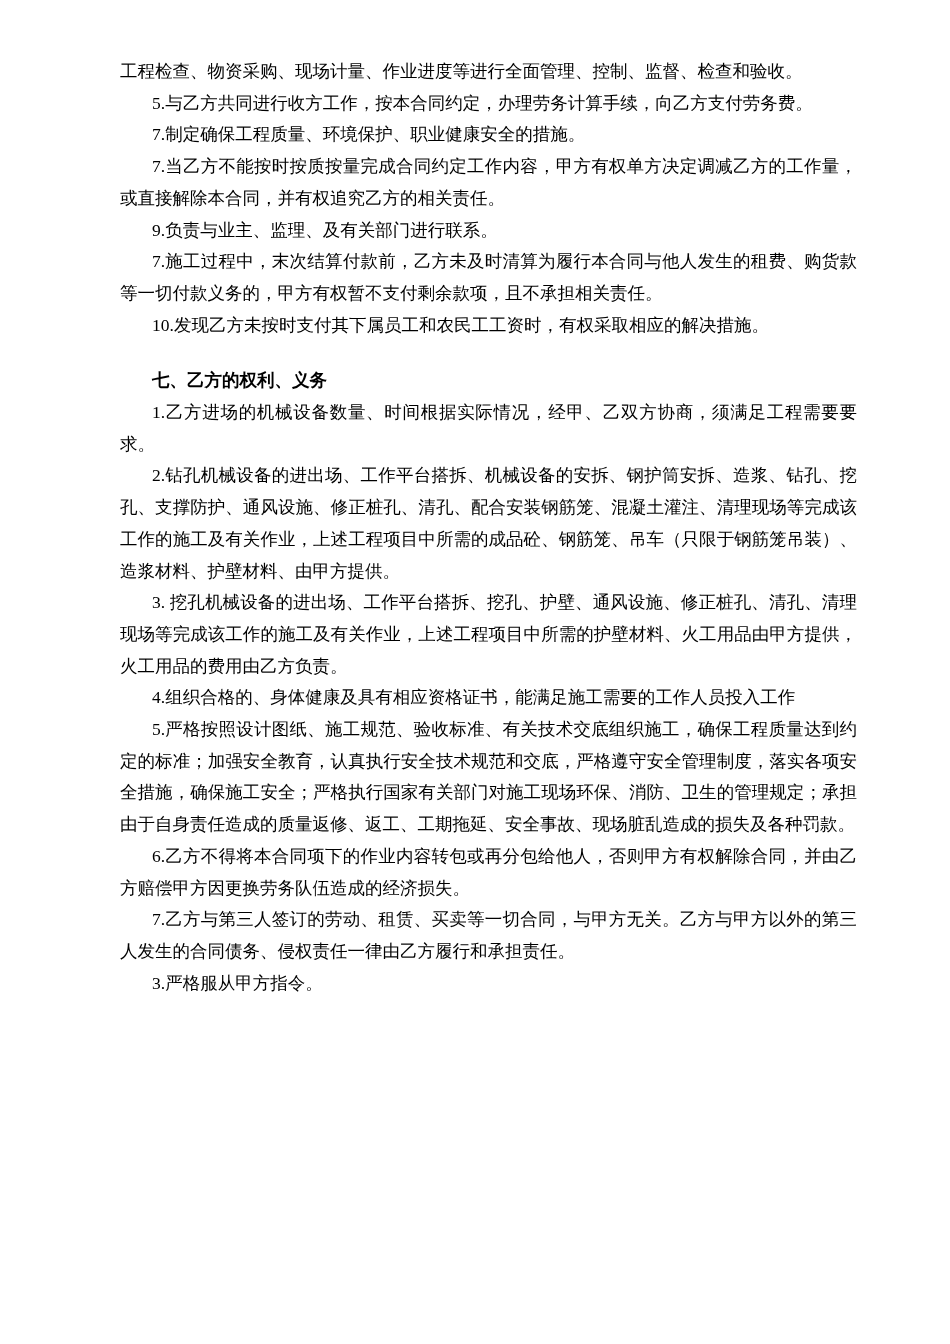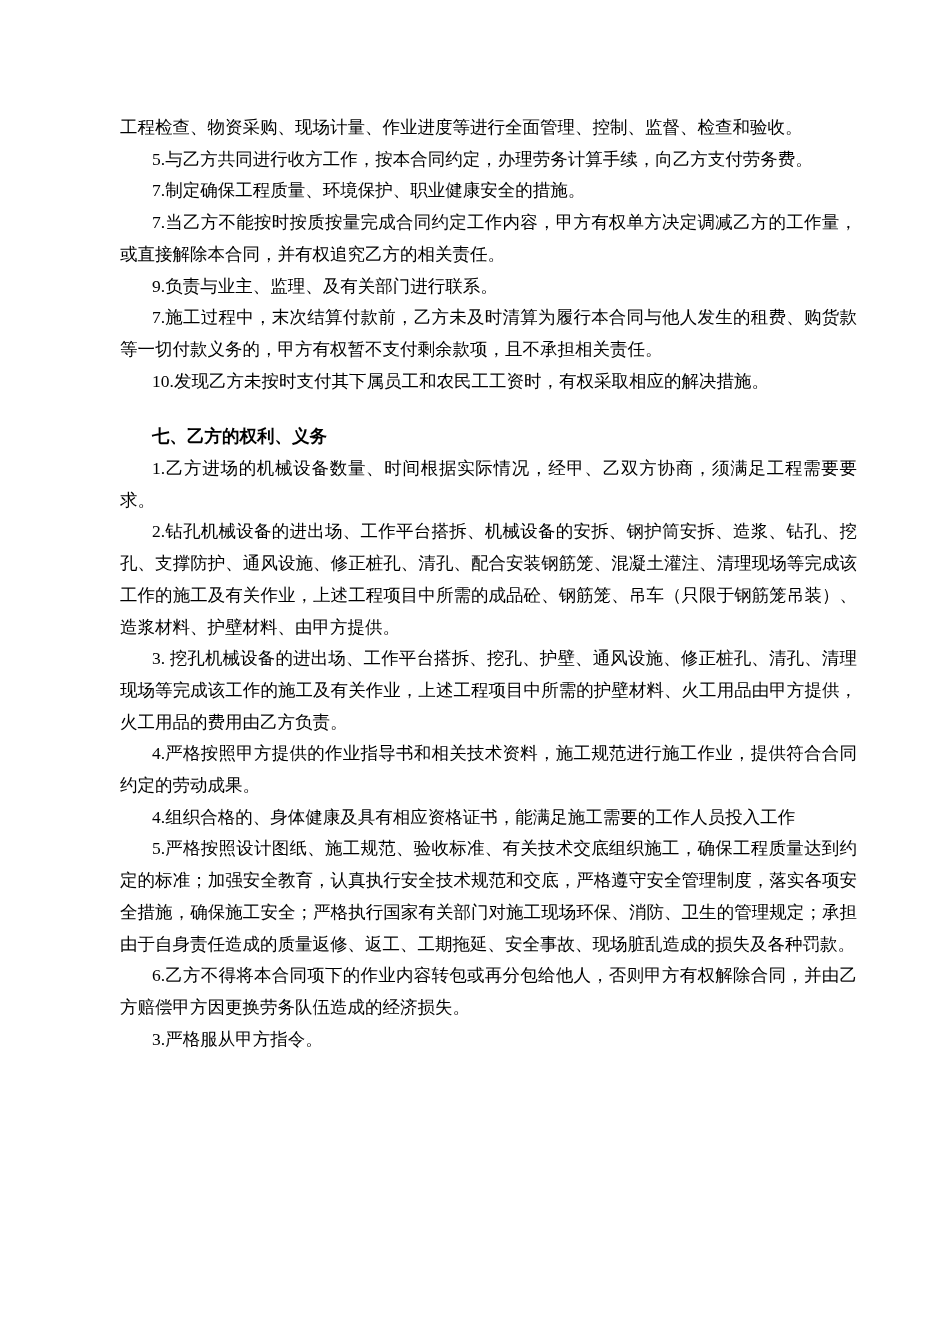--- a/index.html
+++ b/index.html
@@ -6,21 +6,21 @@
     margin: 0;
     padding: 0;
     background: #ffffff;
   }
   .page {
     position: relative;
     width: 950px;
     height: 1344px;
     background: #ffffff;
     box-sizing: border-box;
-    padding: 112px 93px 0 120px;
+    padding: 56px 93px 0 120px;
     overflow: hidden;
     font-family: "Liberation Serif", "DejaVu Serif", serif;
     font-size: 17.5px;
     line-height: 31.7px;
     color: #000000;
   }
   .doc-body {
     width: 100%;
   }
   p.para {
@@ -45,19 +45,19 @@
       <p class="para indent">5.与乙方共同进行收方工作，按本合同约定，办理劳务计算手续，向乙方支付劳务费。</p>
       <p class="para indent">7.制定确保工程质量、环境保护、职业健康安全的措施。</p>
       <p class="para indent">7.当乙方不能按时按质按量完成合同约定工作内容，甲方有权单方决定调减乙方的工作量，或直接解除本合同，并有权追究乙方的相关责任。</p>
       <p class="para indent">9.负责与业主、监理、及有关部门进行联系。</p>
       <p class="para indent">7.施工过程中，末次结算付款前，乙方未及时清算为履行本合同与他人发生的租费、购货款等一切付款义务的，甲方有权暂不支付剩余款项，且不承担相关责任。</p>
       <p class="para indent">10.发现乙方未按时支付其下属员工和农民工工资时，有权采取相应的解决措施。</p>
       <p class="para indent bold">七、乙方的权利、义务</p>
       <p class="para indent">1.乙方进场的机械设备数量、时间根据实际情况，经甲、乙双方协商，须满足工程需要要求。</p>
       <p class="para indent">2.钻孔机械设备的进出场、工作平台搭拆、机械设备的安拆、钢护筒安拆、造浆、钻孔、挖孔、支撑防护、通风设施、修正桩孔、清孔、配合安装钢筋笼、混凝土灌注、清理现场等完成该工作的施工及有关作业，上述工程项目中所需的成品砼、钢筋笼、吊车（只限于钢筋笼吊装）、造浆材料、护壁材料、由甲方提供。</p>
       <p class="para indent">3. 挖孔机械设备的进出场、工作平台搭拆、挖孔、护壁、通风设施、修正桩孔、清孔、清理现场等完成该工作的施工及有关作业，上述工程项目中所需的护壁材料、火工用品由甲方提供，火工用品的费用由乙方负责。</p>
-      <p class="para indent">4.严格按照甲方提供的作业指导书和相关技术资料，施工规范进行施工作业，提供符合合同约定的劳动成果。</p>
       <p class="para indent">4.组织合格的、身体健康及具有相应资格证书，能满足施工需要的工作人员投入工作</p>
       <p class="para indent">5.严格按照设计图纸、施工规范、验收标准、有关技术交底组织施工，确保工程质量达到约定的标准；加强安全教育，认真执行安全技术规范和交底，严格遵守安全管理制度，落实各项安全措施，确保施工安全；严格执行国家有关部门对施工现场环保、消防、卫生的管理规定；承担由于自身责任造成的质量返修、返工、工期拖延、安全事故、现场脏乱造成的损失及各种罚款。</p>
       <p class="para indent">6.乙方不得将本合同项下的作业内容转包或再分包给他人，否则甲方有权解除合同，并由乙方赔偿甲方因更换劳务队伍造成的经济损失。</p>
+      <p class="para indent">7.乙方与第三人签订的劳动、租赁、买卖等一切合同，与甲方无关。乙方与甲方以外的第三人发生的合同债务、侵权责任一律由乙方履行和承担责任。</p>
       <p class="para indent">3.严格服从甲方指令。</p>
     </div>
 </div>
 
 </body></html>

